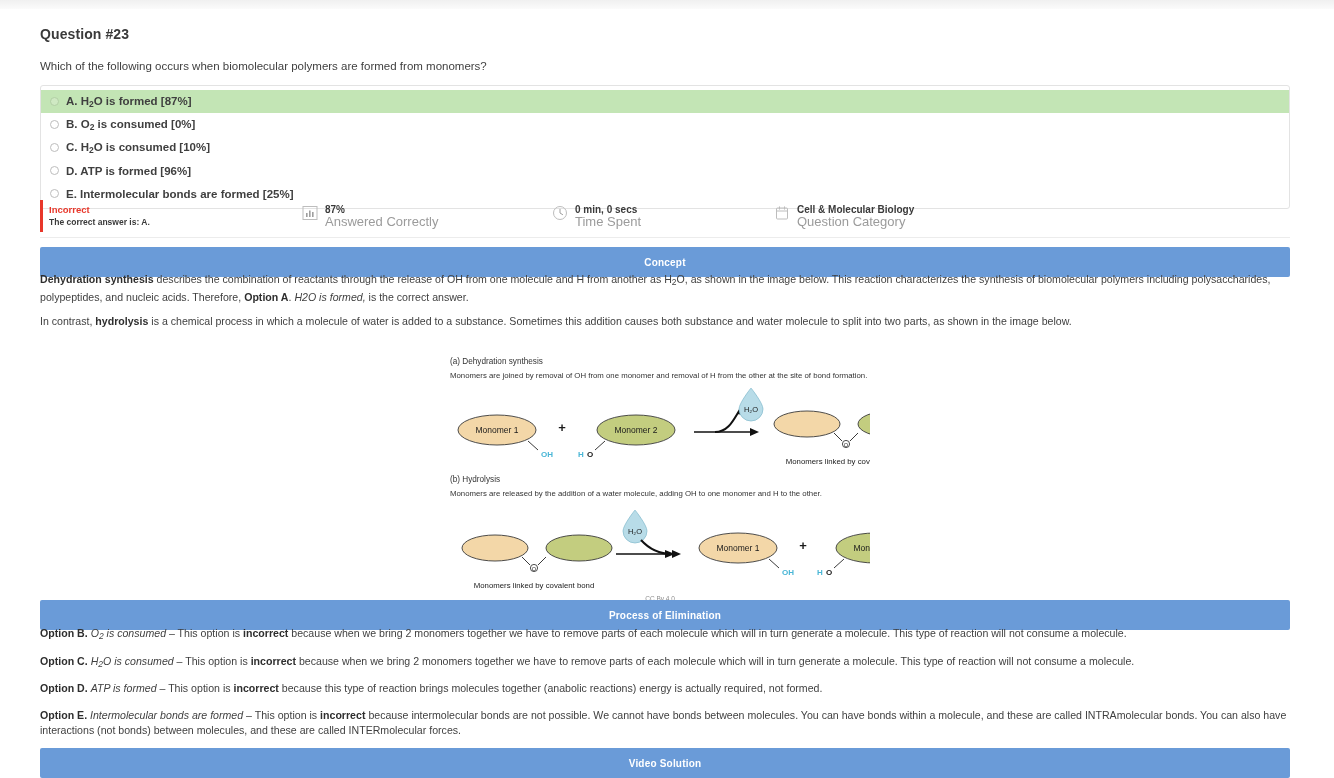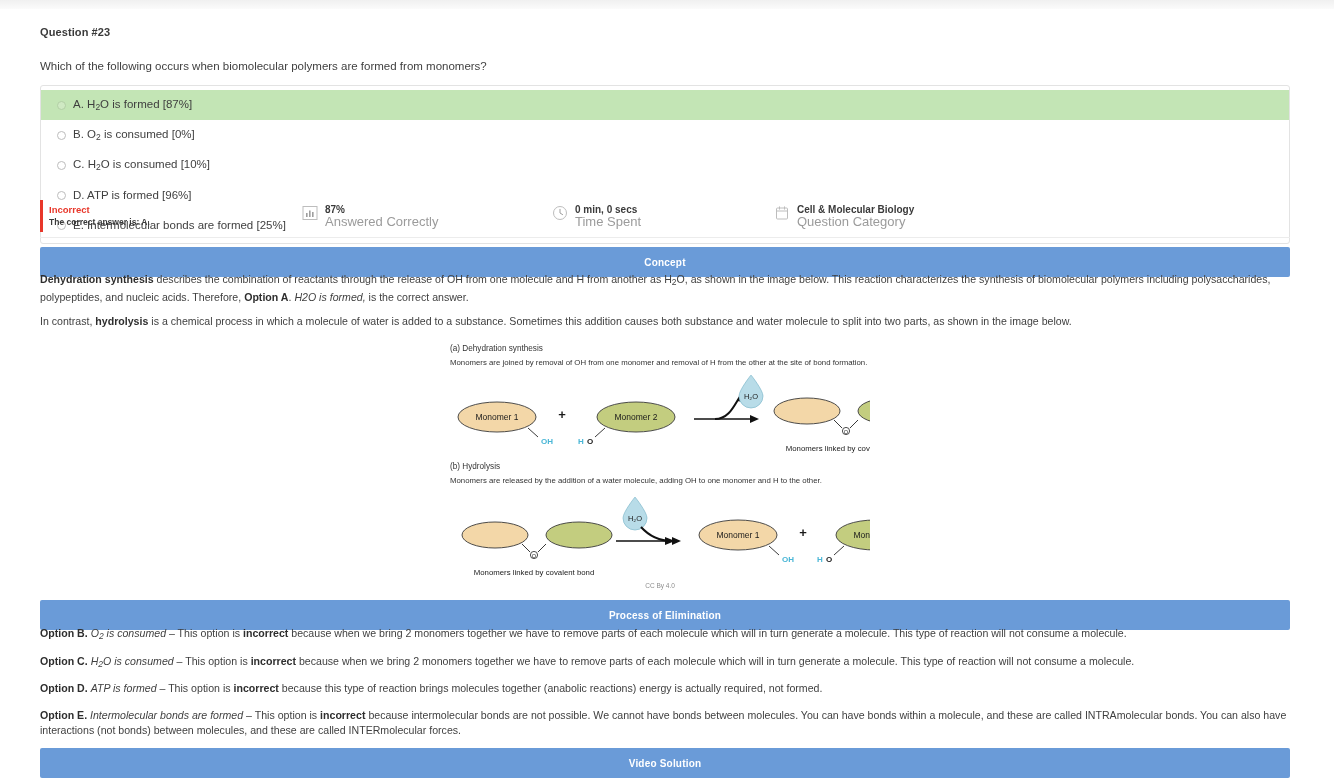--- a/index.html
+++ b/index.html
@@ -15,41 +15,41 @@
     position: absolute; top: 0; left: 0;
     width: 1334px; height: 9px;
     background: linear-gradient(#f0f0f0, #fbfbfb);
   }
   .page {
     position: absolute; top: 0; left: 0;
     width: 1334px; height: 778px;
   }
   .qnum {
     position: absolute; left: 40px; top: 26px;
-    font-size: 11px; font-weight: bold; color: #3a3a3a;
+    font-size: 14px; font-weight: bold; color: #3a3a3a;
     letter-spacing: .1px;
   }
   .qstem {
     position: absolute; left: 40px; top: 60px;
     font-size: 11.5px; color: #3f3f3f;
   }
   
   .options {
     position: absolute; left: 40px; top: 85px;
     width: 1250px;
     border: 1px solid #e3e3e3;
     border-radius: 3px;
     background: #fff;
     padding: 4px 0 3px 0;
   }
   .opt {
     display: flex; align-items: center;
-    height: 30px;
-    padding: 0 0 0 16px;
-    font-size: 11.5px; color: #3f3f3f;
+    height: 23px;
+    padding: 0 0 0 9px;
+    font-size: 11.5px; color: #3f3f3f; font-weight: bold;
   }
   .opt.correct { background: #c3e5b5; }
   .radio {
     width: 9px; height: 9px; border-radius: 50%;
     border: 1px solid #bdbdbd; background: #fff;
     margin-right: 7px; flex: none;
   }
   .opt.correct .radio { border-color: #b2cfa5; background: #cfe9c3; }
   sub { font-size: 8.5px; vertical-align: -2px; }
   
@@ -77,21 +77,21 @@
     display: flex; align-items: center; justify-content: center;
     letter-spacing: .2px;
   }
   .para {
     position: absolute; left: 40px; width: 1250px;
     font-size: 10.6px; line-height: 15px; color: #3f3f3f;
   }
   .para b { color: #2e2e2e; }
   .para i { font-style: italic; }
   
-  .fig { position: absolute; left: 450px; top: 344px; width: 420px; height: 250px; }
+  .fig { position: absolute; left: 450px; top: 357px; width: 420px; height: 250px; }
   .figcap { font-size: 7.8px; color: #333; }
   .figcap.title { font-size: 8.2px; }
   .fig svg { display: block; }
   .ccby {
     position: absolute; left: 0; top: 238px; width: 420px;
     text-align: center; font-size: 6.5px; color: #8d8d8d;
   }
 </style>
 </head>
 <body>

